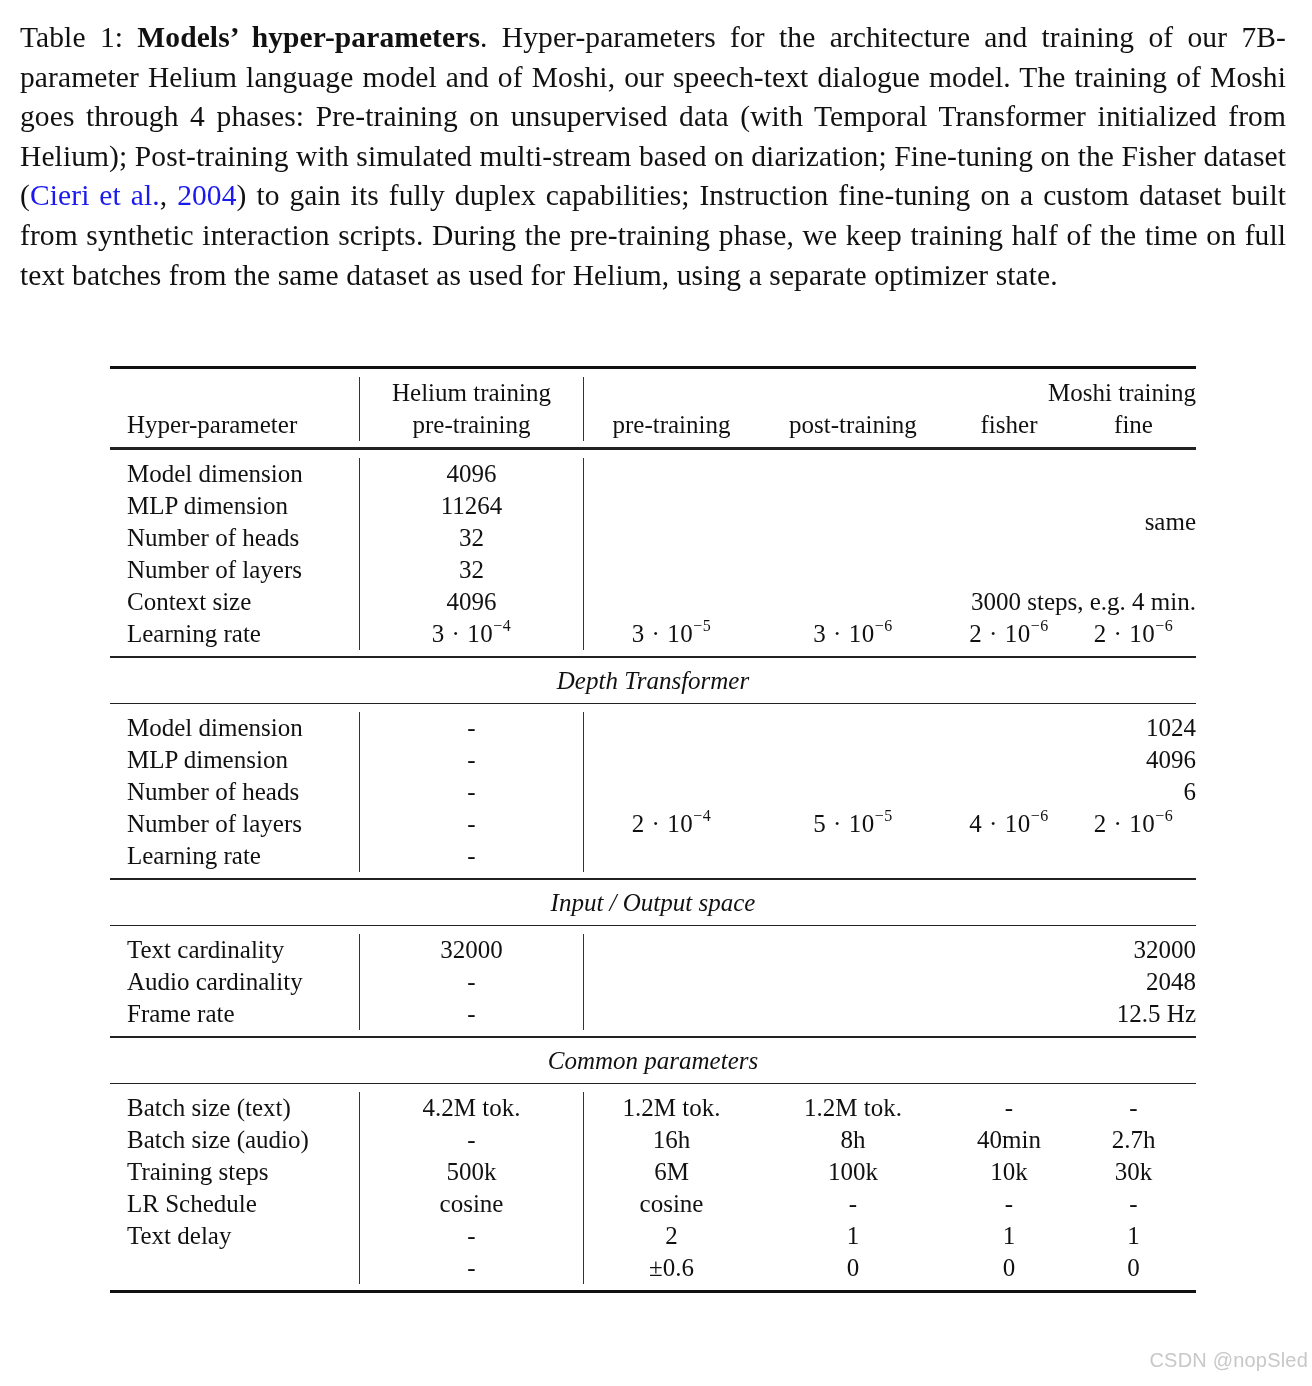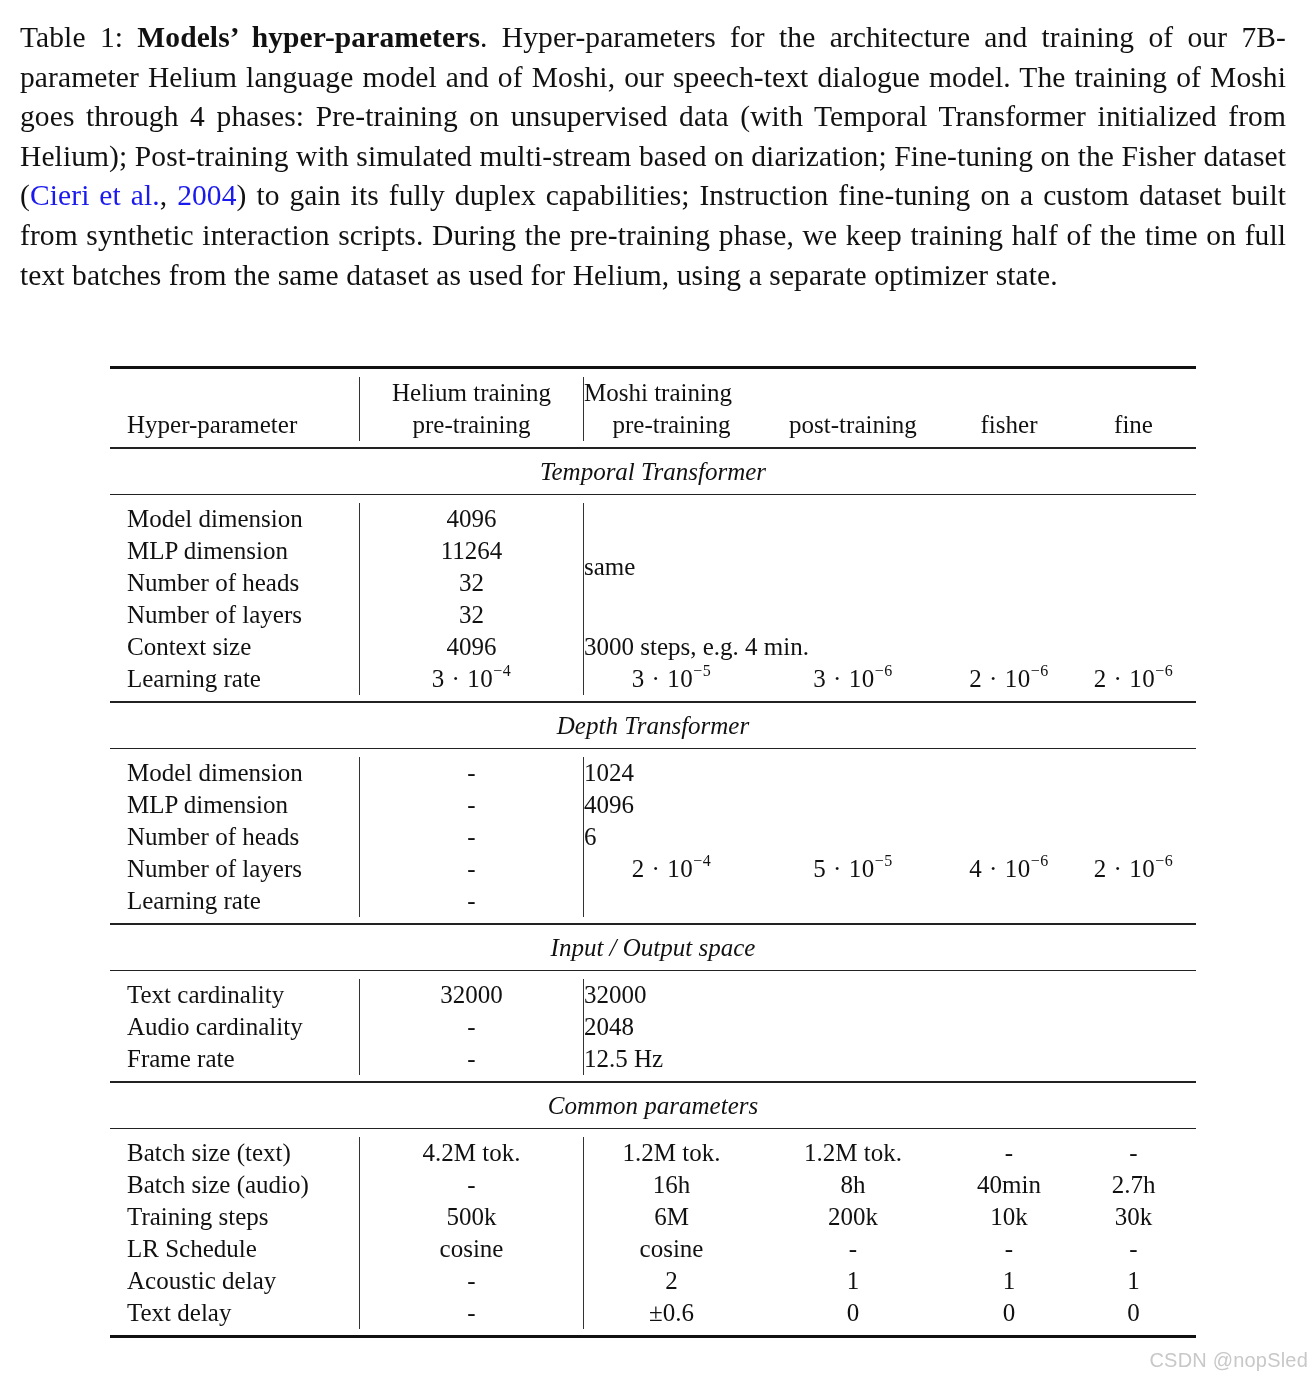--- a/index.html
+++ b/index.html
@@ -61,21 +61,21 @@
     .moshi-grid {
       display: grid;
       grid-template-columns: 175px 188px 124px 125px;
     }
     .moshi-grid > div {
       text-align: center;
       line-height: 32px;
       white-space: nowrap;
     }
     .moshi-span {
-      text-align: left;
+      text-align: right;
       line-height: 32px;
       white-space: nowrap;
     }
 
     .header-block { padding-top: 8px; padding-bottom: 6px; }
     .header-block .cell-param, .header-block .cell-helium { line-height: 32px; }
 
     .section-title {
       text-align: center;
       font-style: italic;
@@ -122,21 +122,20 @@
         <div>pre-training</div>
         <div>post-training</div>
         <div>fisher</div>
         <div>fine</div>
       </div>
     </div>
   </div>
 
   <div class="rule-thin"></div>
 
-  <div class="section-title">Temporal Transformer</div>
   <div class="rule-thin"></div>
   <div class="row body-block">
     <div class="cell-param">
       <div>Model dimension</div>
       <div>MLP dimension</div>
       <div>Number of heads</div>
       <div>Number of layers</div>
       <div>Context size</div>
       <div>Learning rate</div>
     </div>
@@ -217,21 +216,20 @@
   <div class="rule-thin"></div>
 
   <div class="section-title">Common parameters</div>
   <div class="rule-thin"></div>
   <div class="row body-block">
     <div class="cell-param">
       <div>Batch size (text)</div>
       <div>Batch size (audio)</div>
       <div>Training steps</div>
       <div>LR Schedule</div>
-      <div>Acoustic delay</div>
       <div>Text delay</div>
     </div>
     <div class="cell-helium">
       <div>4.2M tok.</div>
       <div>-</div>
       <div>500k</div>
       <div>cosine</div>
       <div>-</div>
       <div>-</div>
     </div>
@@ -243,21 +241,21 @@
         <div>-</div>
       </div>
       <div class="moshi-grid">
         <div>16h</div>
         <div>8h</div>
         <div>40min</div>
         <div>2.7h</div>
       </div>
       <div class="moshi-grid">
         <div>6M</div>
-        <div>200k</div>
+        <div>100k</div>
         <div>10k</div>
         <div>30k</div>
       </div>
       <div class="moshi-grid">
         <div>cosine</div>
         <div>-</div>
         <div>-</div>
         <div>-</div>
       </div>
       <div class="moshi-grid">

